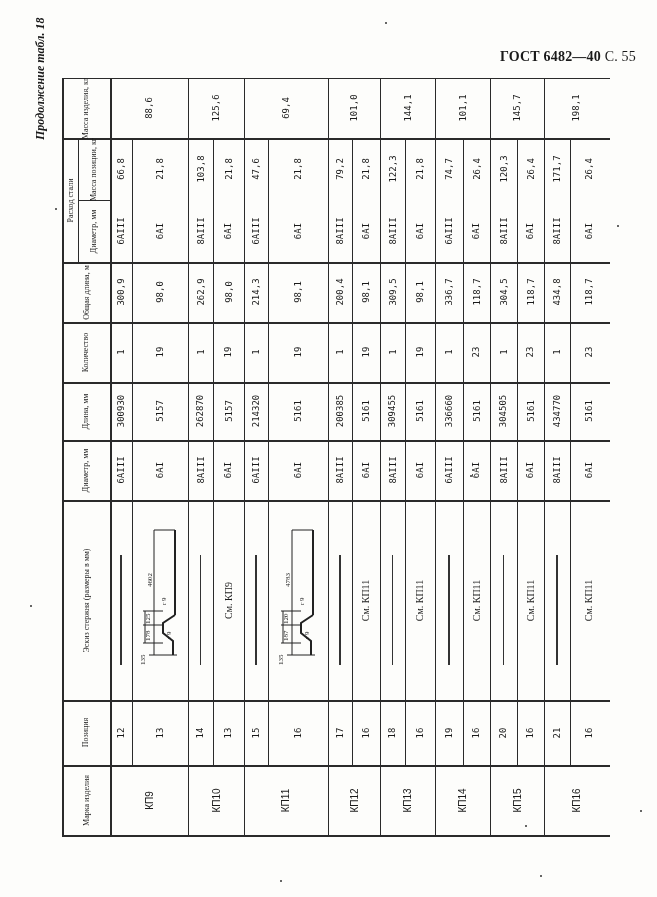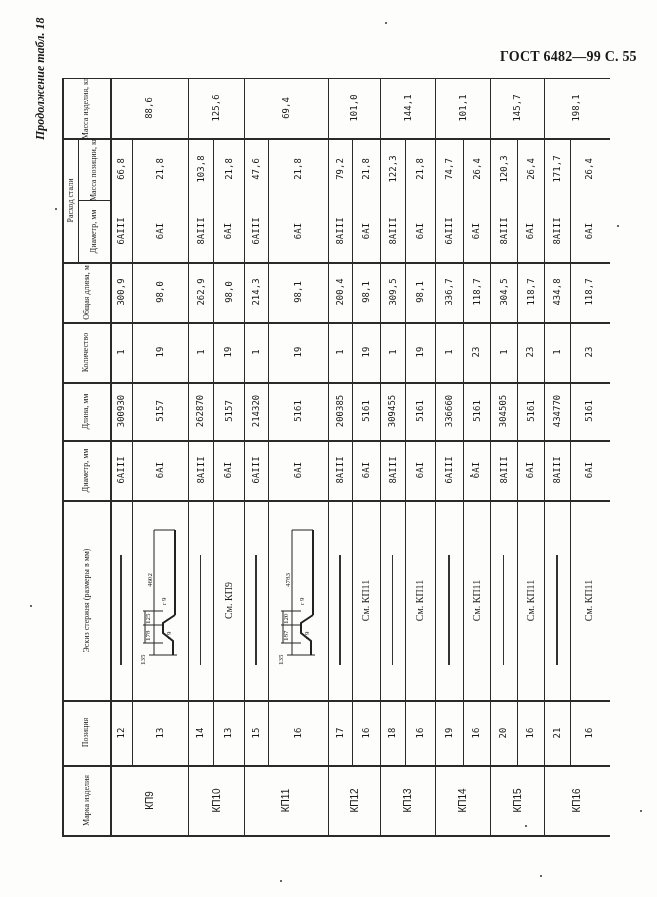--- a/index.html
+++ b/index.html
@@ -1,39 +1,39 @@
 <!DOCTYPE html>
 <html><head>
 <meta charset="utf-8">
 <style>
   html, body { margin:0; padding:0; }
   body { width:657px; height:897px; background:#fdfdfb; position:relative; overflow:hidden;
          font-family:"Liberation Serif", serif; color:#1a1a1a; }
   .hdr { position:absolute; left:500px; top:49px; font-family:"Liberation Serif", serif;
          font-size:14px; font-weight:bold; letter-spacing:0.2px; }
-  .hdr .pg { font-weight:bold; }
+  .hdr .pg { font-weight:normal; }
   .caption { position:absolute; left:30px; top:140px; width:160px; height:16px;
              transform:rotate(-90deg); transform-origin:left top; }
   .line { position:absolute; background:#2a2a2a; }
   .cell { position:absolute; display:flex; align-items:center; justify-content:center; }
   .rot { transform:rotate(-90deg); white-space:nowrap; }
   .num { font-family:"DejaVu Sans Mono", monospace; font-size:9px; }
   .hd { font-family:"Liberation Serif", serif; font-size:8px; line-height:9px; text-align:center; }
   .mark { font-family:"Liberation Sans", sans-serif; font-size:10px; }
   .sk { font-family:"Liberation Serif", serif; font-size:10px; }
   .dash { position:absolute; width:1.5px; background:#333; }
   .speck { position:absolute; width:2px; height:2px; background:#333; border-radius:1px; }
 </style>
 </head>
 <body>
 
 <div>
 
   <div class="hdr">
-    <span>ГОСТ 6482—99</span>
+    <span>ГОСТ 6482—40</span>
     <span class="pg">С. 55</span>
   </div>
 
   <div class="caption">
     <span style="font-style:italic;font-weight:bold;font-size:12px;font-family:'Liberation Serif',serif;">Продолжение табл. 18</span>
   </div>
 
   <div id="table">
       <div class="line" style="left: 62px; top: 78px; width: 548px; height: 1px;"></div>
       <div class="line" style="left: 62px; top: 78px; width: 1.5px; height: 757px;"></div>

